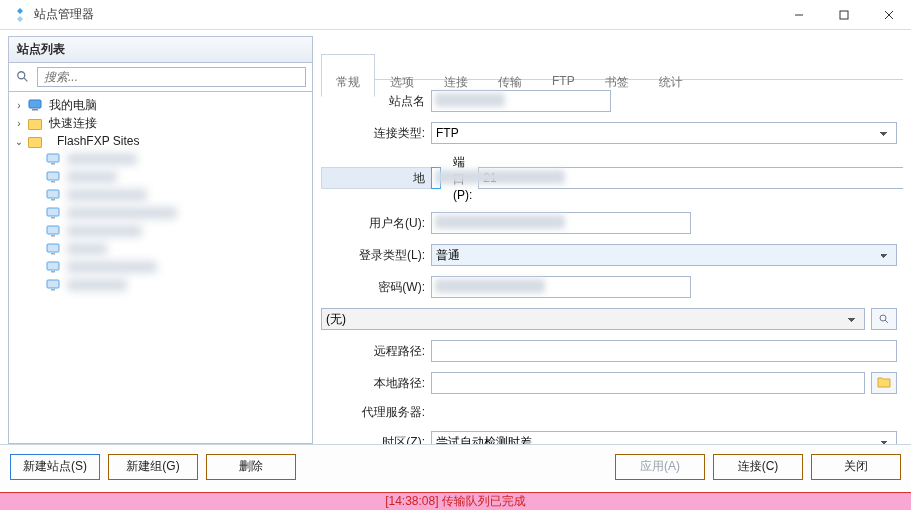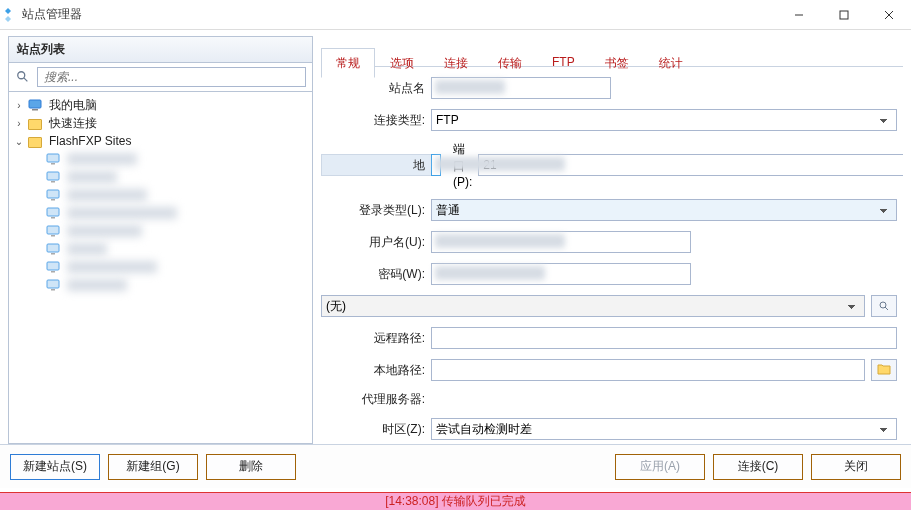--- a/index.html
+++ b/index.html
@@ -1,38 +1,38 @@
 <!DOCTYPE html>
 <html><head>
 <meta charset="utf-8">
 <style>
 * { box-sizing: border-box; margin: 0; padding: 0; font-family: "Microsoft YaHei", "Segoe UI", sans-serif; font-size: 12px; }
 body { background: #fff; width: 911px; height: 510px; overflow: hidden; position: relative; }
-.titlebar { height: 30px; display: flex; align-items: center; padding-left: 0; border-bottom: 1px solid #ddd; }
+.titlebar { height: 30px; display: flex; align-items: center; padding-left: 12px; border-bottom: 1px solid #ddd; }
 .titlebar .logo { width: 16px; height: 16px; margin-right: 6px; }
 .titlebar .title { flex: 1; color: #333; }
 .titlebar .win-btn { width: 45px; height: 30px; display: flex; align-items: center; justify-content: center; color: #333; }
 
 .client { display: flex; height: 414px; padding: 6px 8px 0 8px; gap: 8px; }
 
 .left { width: 305px; display: flex; flex-direction: column; }
 .left-header { background: linear-gradient(#f7f9fc,#e7edf5); border: 1px solid #b8c4d6; padding: 4px 8px; font-weight: bold; color: #2a2a2a; }
 .search { display: flex; align-items: center; border: 1px solid #b8c4d6; border-top: none; padding: 4px 6px; gap: 6px; }
 .search input { flex: 1; border: 1px solid #a9b7cf; height: 20px; padding: 0 6px; font-style: italic; color: #888; outline: none; }
 .tree { flex: 1; border: 1px solid #b8c4d6; border-top: none; padding: 4px 0; overflow: auto; background: #fff; }
 .tree-item { display: flex; align-items: center; height: 18px; padding-left: 4px; gap: 2px; color: #222; }
 .tree-item.lvl1 { padding-left: 22px; }
 .twisty { width: 12px; display: inline-flex; justify-content: center; color: #555; font-size: 10px; }
 .icon { width: 16px; height: 16px; display: inline-flex; align-items: center; justify-content: center; }
 .icon-folder { background: #ffd86b; border: 1px solid #d6a93a; border-radius: 1px; width: 14px; height: 11px; margin-top: 2px; }
 .blur { filter: blur(4px); background: #d6dce4; color: transparent; border-radius: 2px; display: inline-block; height: 12px; }
 
 .right { flex: 1; display: flex; flex-direction: column; }
 .tabs { display: flex; border-bottom: 1px solid #c9d3e1; }
-.tab { padding: 6px 14px 5px; color: #b91c1c; border: 1px solid transparent; border-bottom: none; position: relative; top: 12px; }
+.tab { padding: 19px 14px 5px; color: #737373; border: 1px solid transparent; border-bottom: none; position: relative; top: 18px; }
 .tab.active { background: #fff; border-color: #c9d3e1; border-bottom: 1px solid #fff; }
 .form { flex: 1; padding: 10px 6px 0 0; overflow: hidden; }
 .row { display: flex; align-items: center; margin-bottom: 10px; }
 .row .lbl { width: 110px; text-align: right; padding-right: 6px; color: #222; }
 .row .ctl { flex: 1; display: flex; align-items: center; gap: 6px; }
 .row select, .row input[type=text], .row input[type=password] { height: 22px; border: 1px solid #a9b7cf; padding: 0 4px; background: #fff; width: 100%; }
 .row select { appearance: none; background-image: linear-gradient(45deg, transparent 50%, #555 50%), linear-gradient(135deg, #555 50%, transparent 50%); background-position: calc(100% - 12px) 9px, calc(100% - 8px) 9px; background-size: 4px 4px; background-repeat: no-repeat; padding-right: 20px; }
 .row .short { width: 180px; flex: 0 0 auto; }
 .row .port-lbl { margin-left: 6px; }
 .row .port { width: 50px; flex: 0 0 auto; }
@@ -113,21 +113,21 @@
           <span class="icon">
             <div class="icon-folder"></div>
           </span>
           <span style="margin-left: 4px; text-align: right;">快速连接</span>
         </div>
         <div class="tree-item lvl0">
           <span class="twisty">⌄</span>
           <span class="icon">
             <div class="icon-folder"></div>
           </span>
-          <span style="margin-left: 4px;">FlashFXP Sites</span>
+          <span style="margin-left: 12px;">FlashFXP Sites</span>
         </div>
         <div class="tree-item lvl1">
           <span class="twisty"></span>
           <span class="icon">
             <svg viewBox="0 0 16 16">
               <rect x="2" y="3" width="12" height="8" rx="1" fill="#cfe5f7" stroke="#5aa6e8"></rect>
               <rect x="6" y="12" width="4" height="1.5" fill="#aaa"></rect>
             </svg>
           </span>
           <span class="blur" style="width: 70px; margin-left: 4px;">&nbsp;</span>
@@ -234,30 +234,30 @@
       <div class="row">
         <div class="lbl hl-lbl">地</div>
         <div class="ctl">
           <div class="blur-input w2" style="flex:1"><input type="text" class="addr" style=""></div>
           <span class="port-lbl">端口(P):</span>
           <input type="text" class="port" value="21" style="">
         </div>
       </div>
 
       <div class="row">
+        <div class="lbl">用户名(U):</div>
+        <div class="ctl">
+            <div class="blur-input w2" style="width:260px"><input type="text" style="width: 260px;"></div>
+          </div>
+      </div>
+
+      <div class="row">
         <div class="lbl">登录类型(L):</div>
         <div class="ctl">
             <select class="login-sel"><option>普通</option></select>
-          </div>
-      </div>
-
-      <div class="row">
-        <div class="lbl">用户名(U):</div>
-        <div class="ctl">
-            <div class="blur-input w2" style="width:260px"><input type="text" style="width: 260px;"></div>
           </div>
       </div>
 
       <div class="row">
         <div class="lbl">密码(W):</div>
         <div class="ctl">
             <div class="blur-input w3" style="width:260px"><input type="password" style="width: 260px;"></div>
           </div>
       </div>
 

